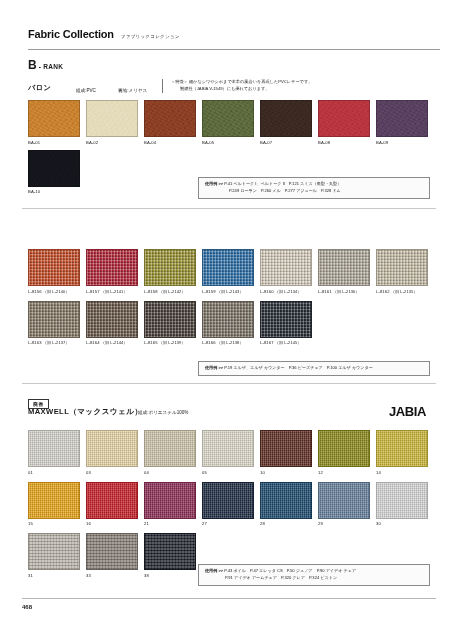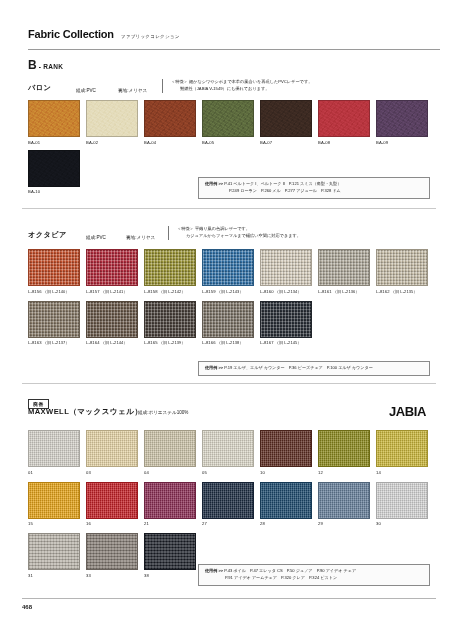--- a/index.html
+++ b/index.html
@@ -188,30 +188,20 @@
   </div>
 
   <div class="usage-box" style="left:198px; top:177px; width:232px;">
     <span class="lbl">使用例 &gt;&gt;</span>
     <span>P.41 ベルトーク Ⅰ、ベルトーク Ⅱ　P.121 スミス（角型・丸型）</span>
     <span class="ln2">P.249 ローラン　P.260 メル　P.277 アジュール　P.328 ドム</span>
   </div>
 
   <div class="panel-rule" style="top:208px;"></div>
 
-  <div class="sec-head" style="left:28px; top:226px; gap:0;">
-    <span class="sec-name" style="width:58px;">オクタビア</span>
-    <span class="sec-spec" style="width:40px; padding-top:1.5px;">組成:PVC</span>
-    <span class="sec-spec" style="width:42px; padding-top:1.5px;">裏地:メリヤス</span>
-    <span class="sec-divider" style="height:14px; margin:0 8px 0 0;"></span>
-    <span class="sec-desc">
-      <span>＜特徴＞ 平織り風の色調レザーです。</span>
-      <span class="ind">カジュアルからフォーマルまで幅広い空間に対応できます。</span>
-    </span>
-  </div>
 
   <div class="sw-grid" style="left:28px; top:249px; width:400px; gap:7px 6px;">
     <div class="sw-cell">
       <div class="sw-chip tex-weave" style="background:#c4502c;"></div>
       <div class="sw-label"><span>L-8156</span> <span class="old">（旧 L-2140）</span></div>
     </div>
     <div class="sw-cell">
       <div class="sw-chip tex-weave" style="background:#b22b3c;"></div>
       <div class="sw-label"><span>L-8157</span> <span class="old">（旧 L-2141）</span></div>
     </div>

